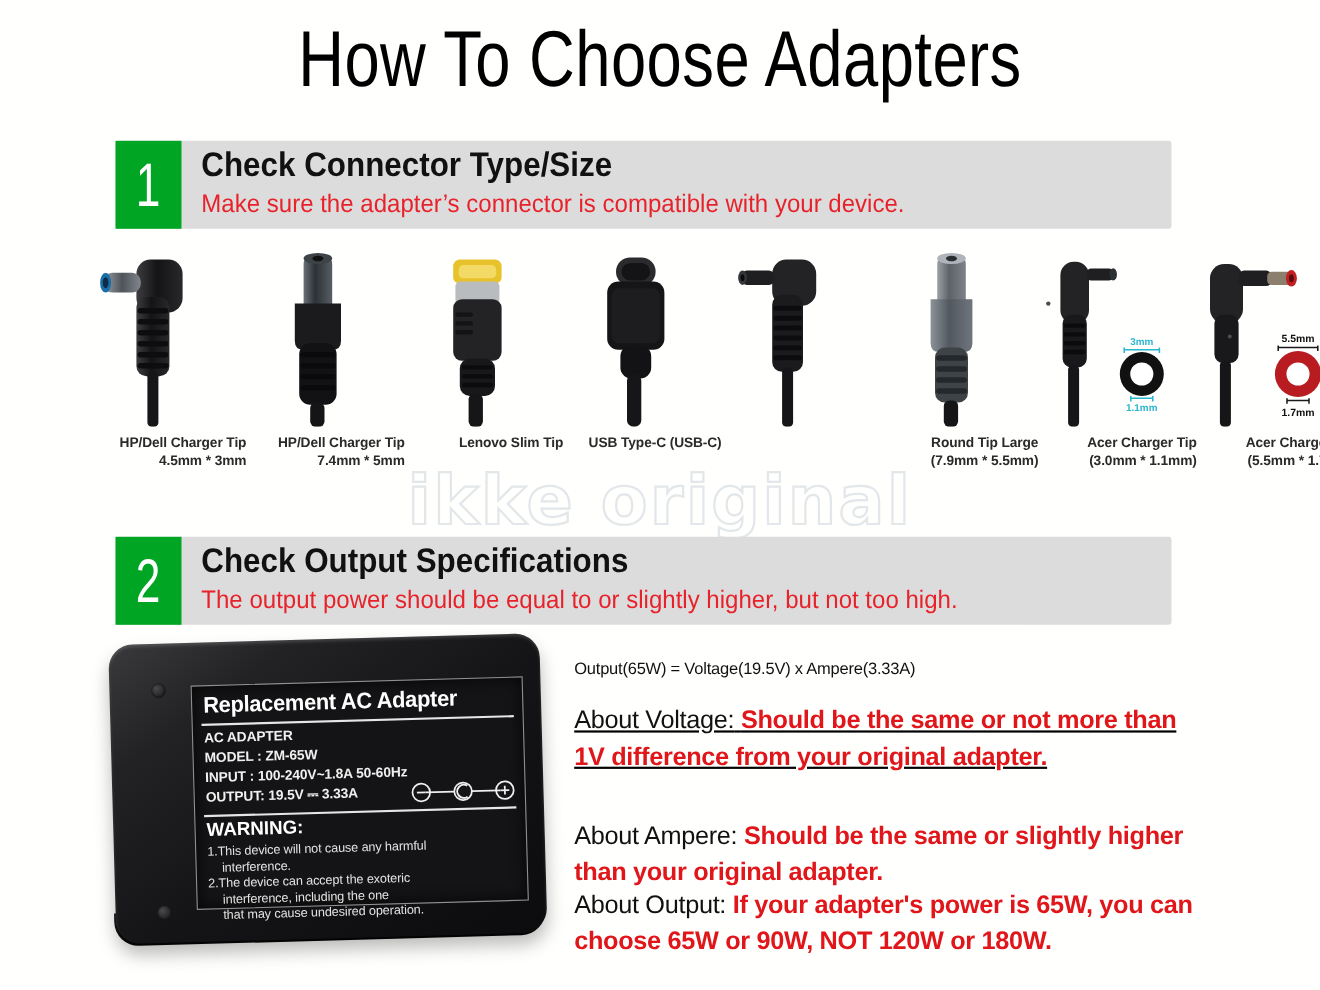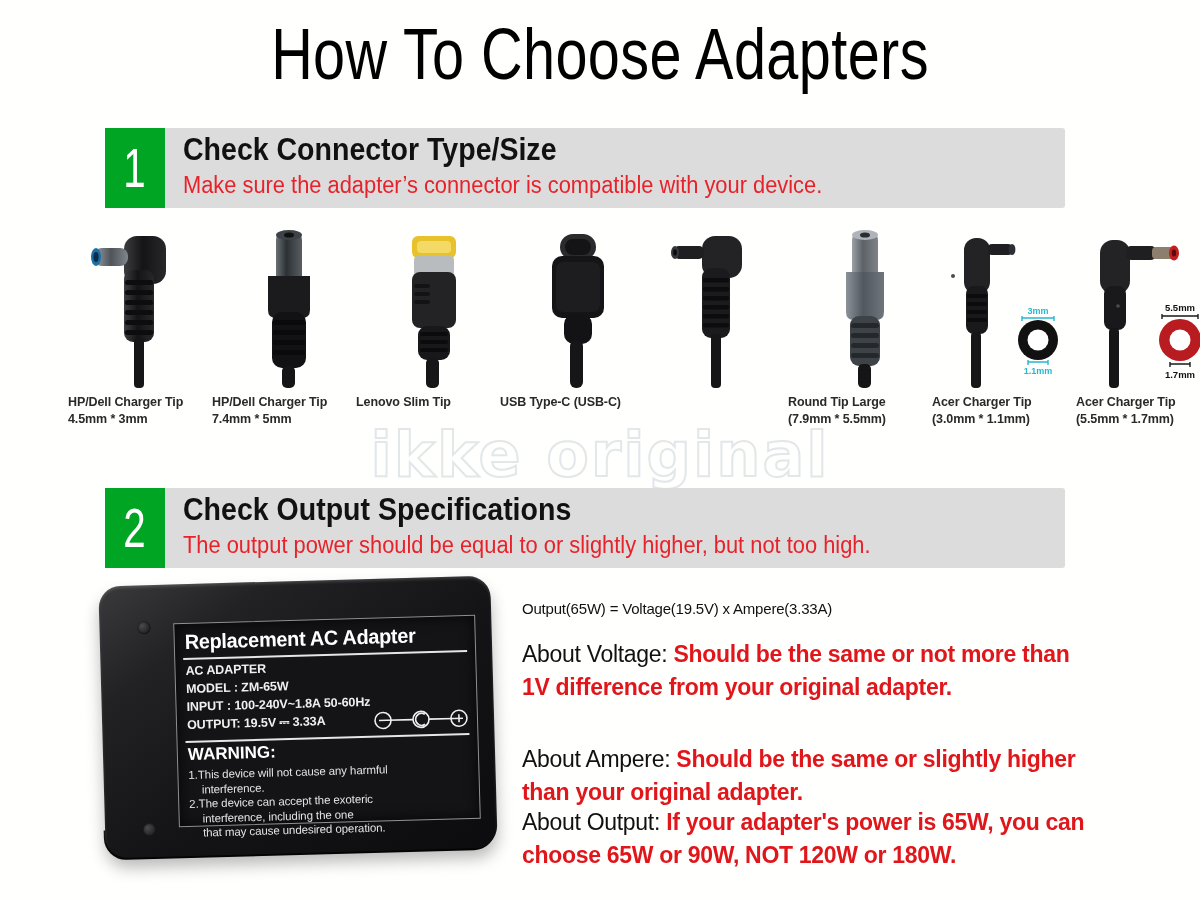--- a/index.html
+++ b/index.html
@@ -35,21 +35,21 @@
   .band-sub{
     position:absolute;left:78px;top:44px;font-size:23px;color:#e8222a;
     transform:scaleX(.95);transform-origin:left top;white-space:nowrap;
   }
 
   
   .connectors{position:absolute;left:80px;top:228px;width:1050px;height:210px;}
   .conn{position:absolute;top:0;width:132px;height:210px;}
   .conn .art{position:absolute;left:0;top:0;width:132px;height:160px;}
   .conn .cap{
-    position:absolute;left:-12px;top:166px;width:156px;text-align:left;
+    position:absolute;left:-12px;top:166px;width:156px;text-align:right;
     font-size:12.5px;font-weight:bold;color:#2a2a2a;line-height:17px;letter-spacing:-.1px;
   }
 
   
   .wm-main{
     position:absolute;left:0;top:418px;width:1200px;text-align:center;
     font-size:62px;font-weight:bold;color:transparent;
     -webkit-text-stroke:2px #e3e7ea;letter-spacing:2px;
     font-family:"DejaVu Sans",sans-serif;
   }
@@ -106,21 +106,21 @@
   .warn-body div{white-space:nowrap;}
   .warn-ind{padding-left:13px;}
 
   
   .rt{position:absolute;left:522px;width:580px;}
   .rt .eq{font-size:15px;color:#111;letter-spacing:-.2px;}
   .rt p{margin:0;font-size:23px;line-height:33px;letter-spacing:-.3px;}
   .rt .k{color:#111;}
   .rt .v{color:#e0161b;font-weight:bold;}
   .blk1{top:592px;}
-  .blk2{top:638px;}
+  .blk2{top:638px;text-decoration:underline;}
   .blk3{top:722px;margin-top:21px;}
   .blk4{top:806px;}
 </style>
 </head>
 <body>
 
 <div class="page">
 
   <div class="title">How To Choose Adapters</div>
 

